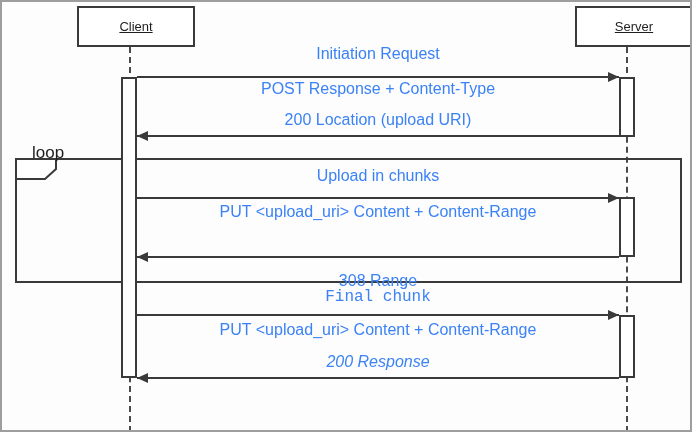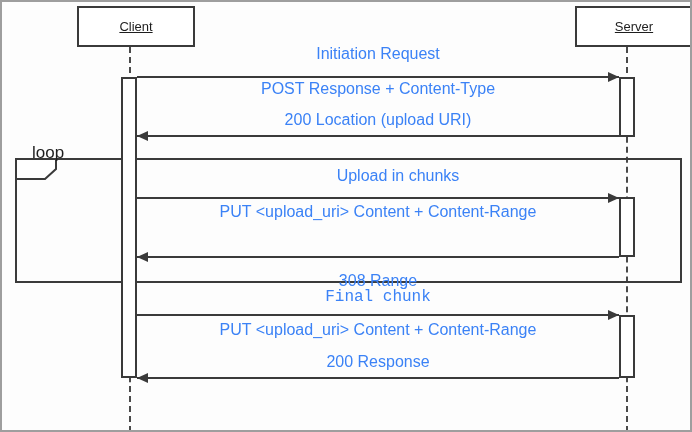--- a/index.html
+++ b/index.html
@@ -77,21 +77,21 @@
     <span>Client</span>
   </div>
   <div class="actor-box" style="left:573px;top:4px;">
     <span>Server</span>
   </div>
 
   <div class="lbl" style="left:376px;top:45px;">Initiation Request</div>
   <div class="lbl" style="left:376px;top:80px;">POST Response + Content-Type</div>
   <div class="lbl" style="left:376px;top:111px;text-align:right;">200 Location (upload URI)</div>
 
-  <div class="lbl" style="left:396px;top:167px;">Upload in chunks</div>
+  <div class="lbl" style="left:376px;top:167px;">Upload in chunks</div>
   <div class="lbl" style="left:376px;top:203px;">PUT &lt;upload_uri&gt; Content + Content-Range</div>
   <div class="lbl" style="left:376px;top:234px;margin-top:38px;">308 Range</div>
 
   <div class="lbl" style="left:376px;top:288px;font-family:Liberation Mono, monospace;">Final chunk</div>
   <div class="lbl" style="left:376px;top:321px;">PUT &lt;upload_uri&gt; Content + Content-Range</div>
-  <div class="lbl" style="left:376px;top:353px;">200 Response</div>
+  <div class="lbl" style="left:376px;top:353px;font-style:italic;">200 Response</div>
 
 </div>
 
 </body></html>

